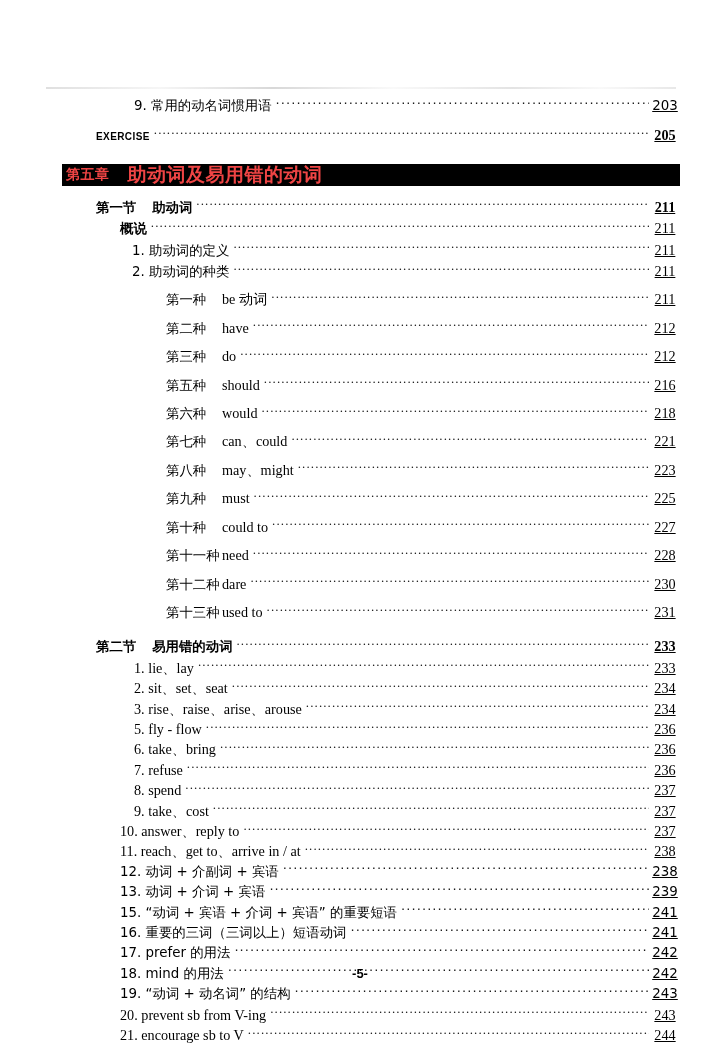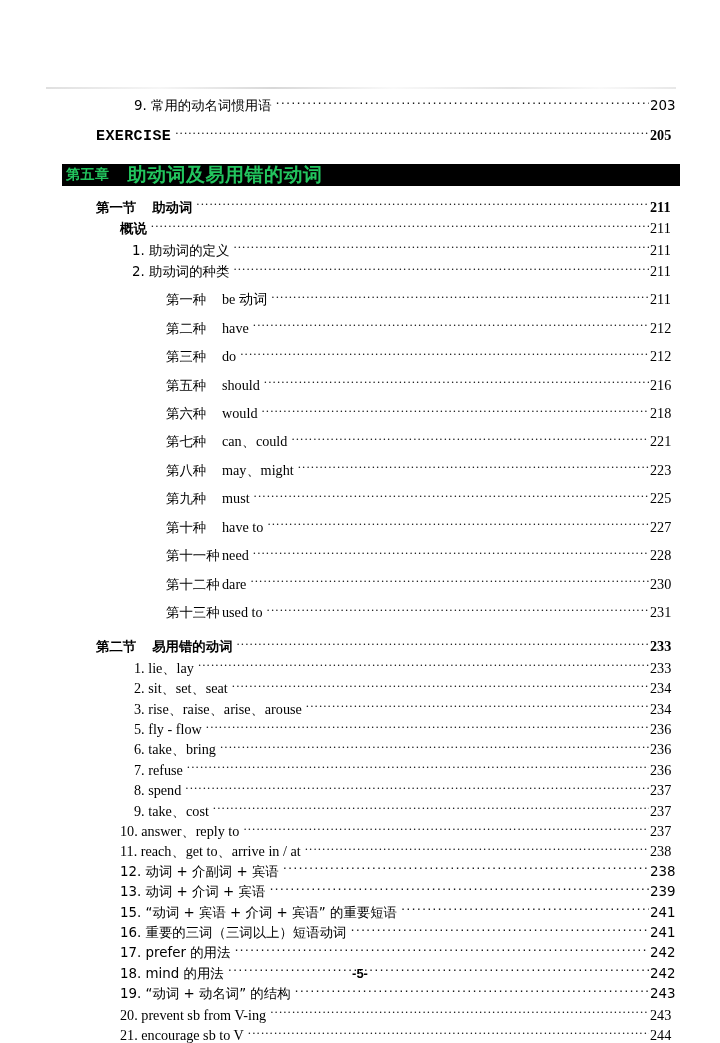--- a/index.html
+++ b/index.html
@@ -70,57 +70,58 @@
     position: absolute;
     left: 0;
     bottom: 0;
     letter-spacing: 1.1px;
     font-size: 13px;
     color: #1a1a1a;
     white-space: nowrap;
   }
   .toc-page {
     flex: 0 0 auto;
-    text-align: left;
+    text-align: center;
     min-width: 30px;
     padding-left: 1px;
+    text-decoration: underline;
   }
   .bold .toc-page,
   .bold .toc-title { font-weight: bold; }
 
   
   .lvl-sec   { padding-left: 34px; }   
   .lvl-gai   { padding-left: 58px; }   
   .lvl-num   { padding-left: 70px; }   
   .lvl-kind  { padding-left: 104px; }  
   .lvl-item1 { padding-left: 72px; }   
   .lvl-item2 { padding-left: 58px; }   
   .lvl-top   { padding-left: 72px; }   
   .lvl-ex    { padding-left: 34px; }
 
   .sans {
-    font-family: Liberation Mono, monospace;
-    font-size: 15px;
+    font-family: Liberation Sans, sans-serif;
+    font-size: 10px;
     letter-spacing: 0.4px;
     text-align: right;
   }
 
   .kind-label {
     display: inline-block;
     min-width: 56px;
     margin-top: 8px;
   }
 
   .gap-sm { height: 9px; }
   .gap-md { height: 13px; }
 
   
   .chapter-bar {
     background: #000000;
-    color: #22c55e;
+    color: #ef4444;
     height: 22px;
     margin: 16px 0 11px 0;
     width: 618px;
     display: flex;
     align-items: center;
     padding-left: 4px;
     box-sizing: border-box;
   }
   .chapter-bar .ch-no {
     font-family: "Liberation Sans", "DejaVu Sans", sans-serif;
@@ -241,21 +242,21 @@
         <span class="toc-title"><span class="kind-label cjk">第八种</span><span>may、might</span></span>
         <span class="toc-dots"></span>
         <span class="toc-page">223</span>
       </div>
       <div class="toc-row lvl-kind">
         <span class="toc-title"><span class="kind-label cjk">第九种</span><span>must</span></span>
         <span class="toc-dots"></span>
         <span class="toc-page">225</span>
       </div>
       <div class="toc-row lvl-kind">
-        <span class="toc-title"><span class="kind-label cjk">第十种</span><span>have to</span></span>
+        <span class="toc-title"><span class="kind-label cjk">第十种</span><span>could to</span></span>
         <span class="toc-dots"></span>
         <span class="toc-page">227</span>
       </div>
       <div class="toc-row lvl-kind">
         <span class="toc-title"><span class="kind-label cjk">第十一种</span><span>need</span></span>
         <span class="toc-dots"></span>
         <span class="toc-page">228</span>
       </div>
       <div class="toc-row lvl-kind">
         <span class="toc-title"><span class="kind-label cjk">第十二种</span><span>dare</span></span>

